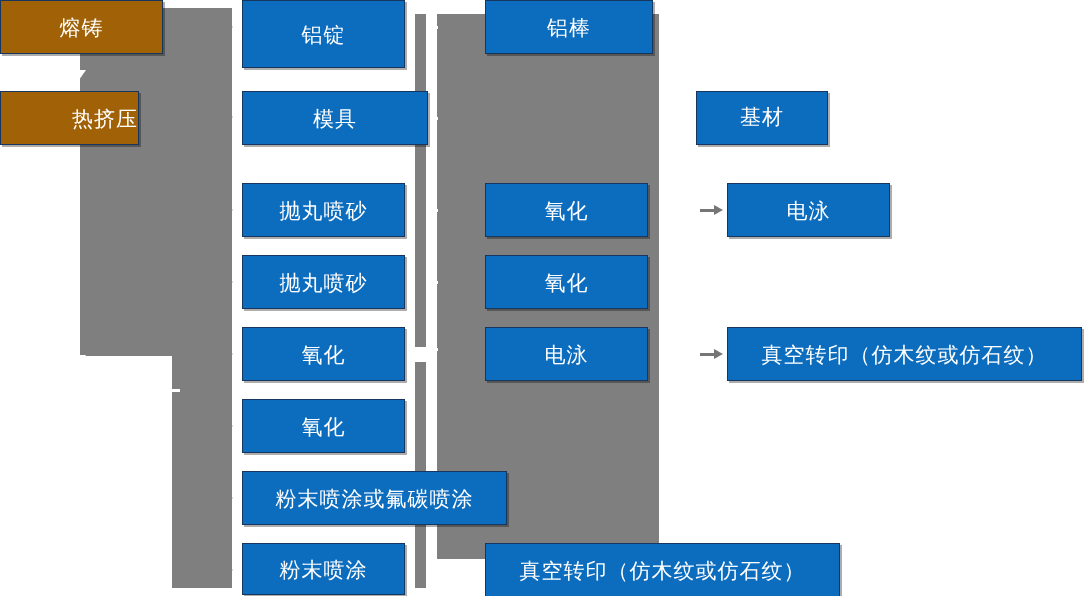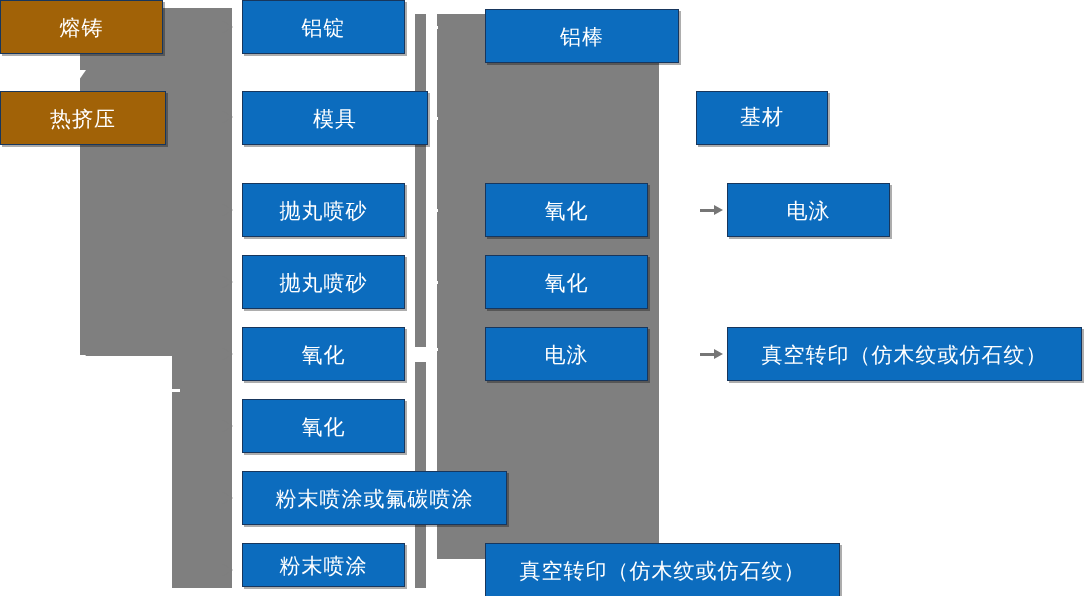--- a/index.html
+++ b/index.html
@@ -120,50 +120,50 @@
   <div class="linkline" style="left:426px; top:348px; width:12px;"></div>
   <div class="linkline" style="left:426px; top:568px; width:12px;"></div>
 
   <div class="miniarrow" style="left:700px; top:117px; width:14px;"></div>
   <div class="miniarrow" style="left:700px; top:209px; width:14px;"></div>
   <div class="miniarrow" style="left:700px; top:353px; width:14px;"></div>
 
   <div class="node dark" style="left:0px; top:0px; width:163px; height:54px;">
     <span class="lbl">熔铸</span>
   </div>
-  <div class="node dark" style="left:0px; top:91px; width:166px; height:54px;">
+  <div class="node dark" style="left:0px; top:91px; width:139px; height:54px;justify-content:flex-end;">
     <span class="lbl">热挤压</span>
   </div>
 
-  <div class="node light" style="left:242px; top:0px; width:163px; height:54px;">
+  <div class="node light" style="left:242px; top:0px; width:163px; height:68px;">
     <span class="lbl">铝锭</span>
   </div>
   <div class="node light" style="left:242px; top:91px; width:186px; height:54px;">
     <span class="lbl">模具</span>
   </div>
   <div class="node light" style="left:242px; top:183px; width:163px; height:54px;">
     <span class="lbl">抛丸喷砂</span>
   </div>
   <div class="node light" style="left:242px; top:255px; width:163px; height:54px;">
     <span class="lbl">抛丸喷砂</span>
   </div>
   <div class="node light" style="left:242px; top:327px; width:163px; height:54px;">
     <span class="lbl">氧化</span>
   </div>
   <div class="node light" style="left:242px; top:399px; width:163px; height:54px;">
     <span class="lbl">氧化</span>
   </div>
   <div class="node light" style="left:242px; top:471px; width:265px; height:54px;">
     <span class="lbl">粉末喷涂或氟碳喷涂</span>
   </div>
-  <div class="node light" style="left:242px; top:543px; width:163px; height:44px;">
+  <div class="node light" style="left:242px; top:543px; width:163px; height:52px;">
     <span class="lbl">粉末喷涂</span>
   </div>
 
-  <div class="node light" style="left:485px; top:0px; width:194px; height:54px;margin-top:9px;">
+  <div class="node light" style="left:485px; top:0px; width:168px; height:54px;">
     <span class="lbl">铝棒</span>
   </div>
   <div class="node light" style="left:485px; top:183px; width:163px; height:54px;">
     <span class="lbl">氧化</span>
   </div>
   <div class="node light" style="left:485px; top:255px; width:163px; height:54px;">
     <span class="lbl">氧化</span>
   </div>
   <div class="node light" style="left:485px; top:327px; width:163px; height:54px;">
     <span class="lbl">电泳</span>

